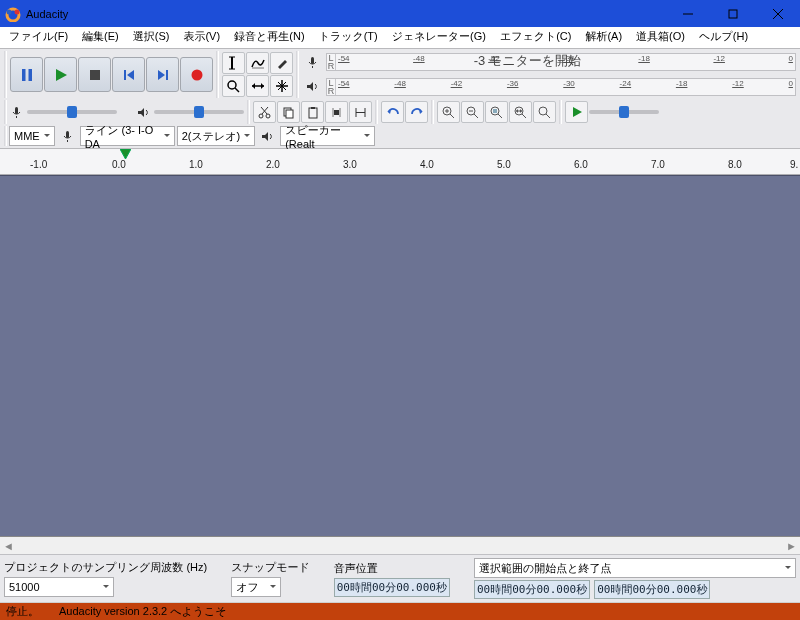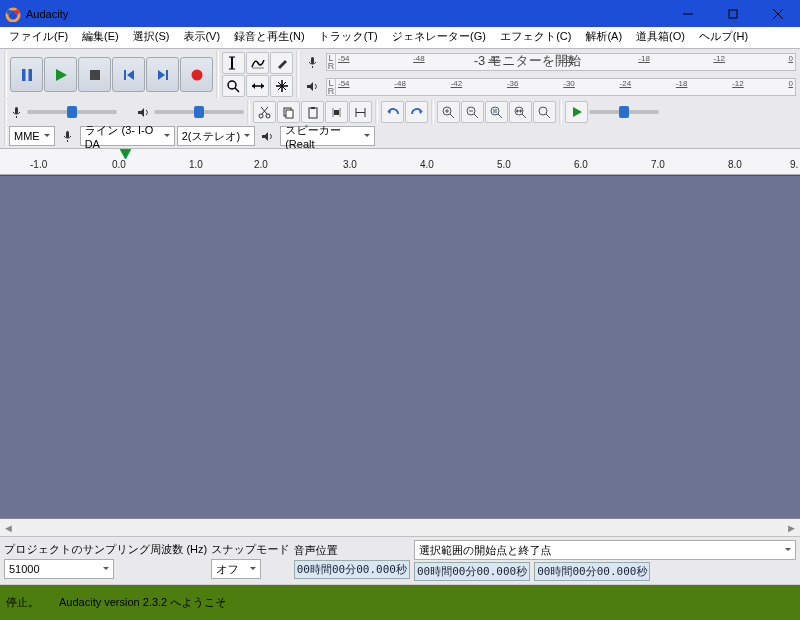--- a/index.html
+++ b/index.html
@@ -29,25 +29,25 @@
 .select { border: 1px solid #adadb0; background: #fff; height: 20px; padding: 0 14px 0 4px; font-size: 11px; display: flex; align-items: center; position: relative; }
 .select::after { content: ""; position: absolute; right: 4px; top: 7px; border: 3px solid transparent; border-top-color: #555; }
 .ruler { height: 26px; background: #f5f5f7; border-bottom: 1px solid #aeaeb2; position: relative; overflow: hidden; }
 .ruler .tick { position: absolute; top: 10px; font-size: 10px; color: #222; }
 .ruler .playhead { position: absolute; left: 120px; top: 0; width: 11px; height: 11px; }
 .canvas { flex: 1; background: #6c7393; border-top: 1px solid #4a4f68; border-bottom: 1px solid #888; }
 .hscroll { height: 17px; background: #f0f0f0; display: flex; align-items: center; }
 .hscroll .arrow { width: 17px; height: 17px; display: flex; align-items: center; justify-content: center; color: #888; }
 .hscroll .track { flex: 1; background: #f0f0f0; }
 .bottombar { background: #e9e9ec; border-top: 1px solid #c0c0c4; padding: 3px 4px; display: flex; flex-direction: column; gap: 2px; }
-.brow { display: flex; align-items: center; gap: 4px; }
+.brow { display: flex; align-items: center; gap: 24px; }
 .bfield { display: flex; flex-direction: column; gap: 2px; }
 .blabel { font-size: 11px; }
 .timebox { border: 1px solid #9aa; background: #dbe6f3; padding: 1px 2px; font-family: monospace; font-size: 11px; color: #123; display: inline-block; text-align: center; }
-.statusbar { height: 36px; background: #4d7c0f; border-top: 1px solid #d0d0d0; display: flex; align-items: center; padding-left: 6px; gap: 20px; font-size: 11px; }
+.statusbar { height: 18px; background: #c2410c; border-top: 1px solid #d0d0d0; display: flex; align-items: center; padding-left: 6px; gap: 20px; font-size: 11px; }
 .sep { width: 3px; height: 100%; border-left: 1px solid #d8d8dc; border-right: 1px solid #fff; }
 svg { display: block; }
 </style>
 </head>
 <body>
 
 <div class="titlebar">
   <span class="logo">
     <svg viewBox="0 0 16 16">
         <circle cx="8" cy="9" r="6" fill="none" stroke="#f7a13a" stroke-width="3"></circle>
@@ -396,21 +396,21 @@
 
 <div class="ruler">
   <span class="playhead">
       <svg width="11" height="11">
         <polygon points="0,0 11,0 5.5,10" fill="#1a8f2a" stroke="#0a5"></polygon>
       </svg>
     </span>
   <span class="tick" style="left:30px">-1.0</span>
   <span class="tick" style="left:112px">0.0</span>
   <span class="tick" style="left:189px">1.0</span>
-  <span class="tick" style="left:254px">2.0</span>
+  <span class="tick" style="left:266px">2.0</span>
   <span class="tick" style="left:343px">3.0</span>
   <span class="tick" style="left:420px">4.0</span>
   <span class="tick" style="left:497px">5.0</span>
   <span class="tick" style="left:574px">6.0</span>
   <span class="tick" style="left:651px">7.0</span>
   <span class="tick" style="left:728px">8.0</span>
   <span class="tick" style="left:790px">9.</span>
 </div>
 
 <div class="canvas"></div>

